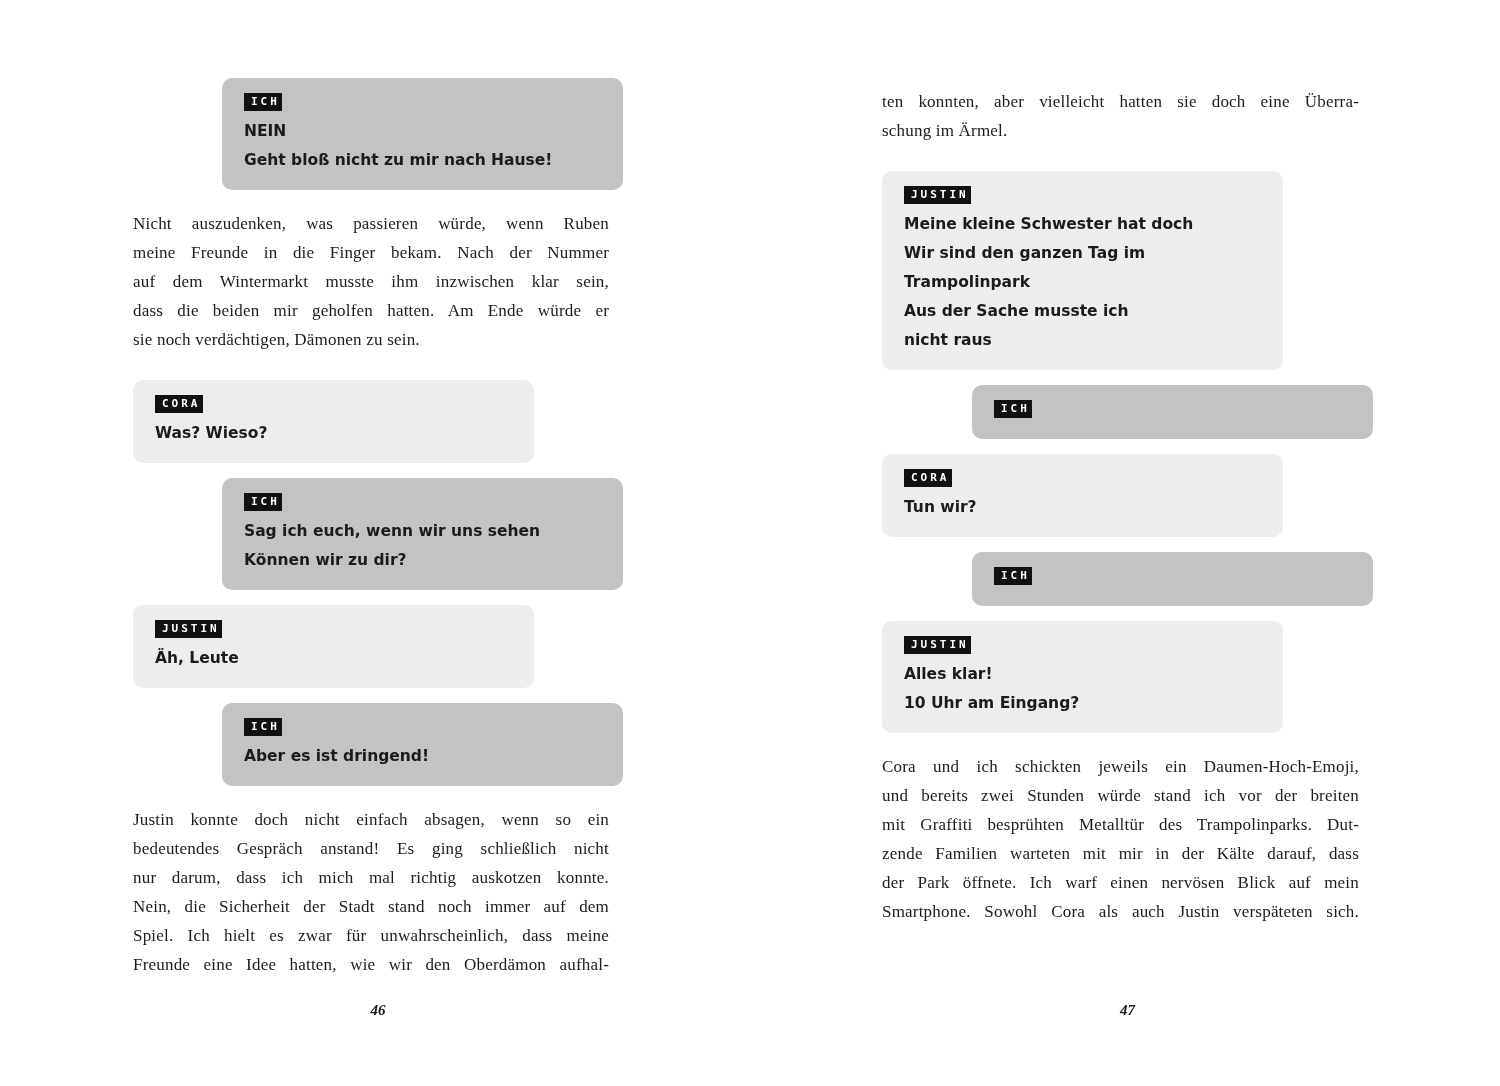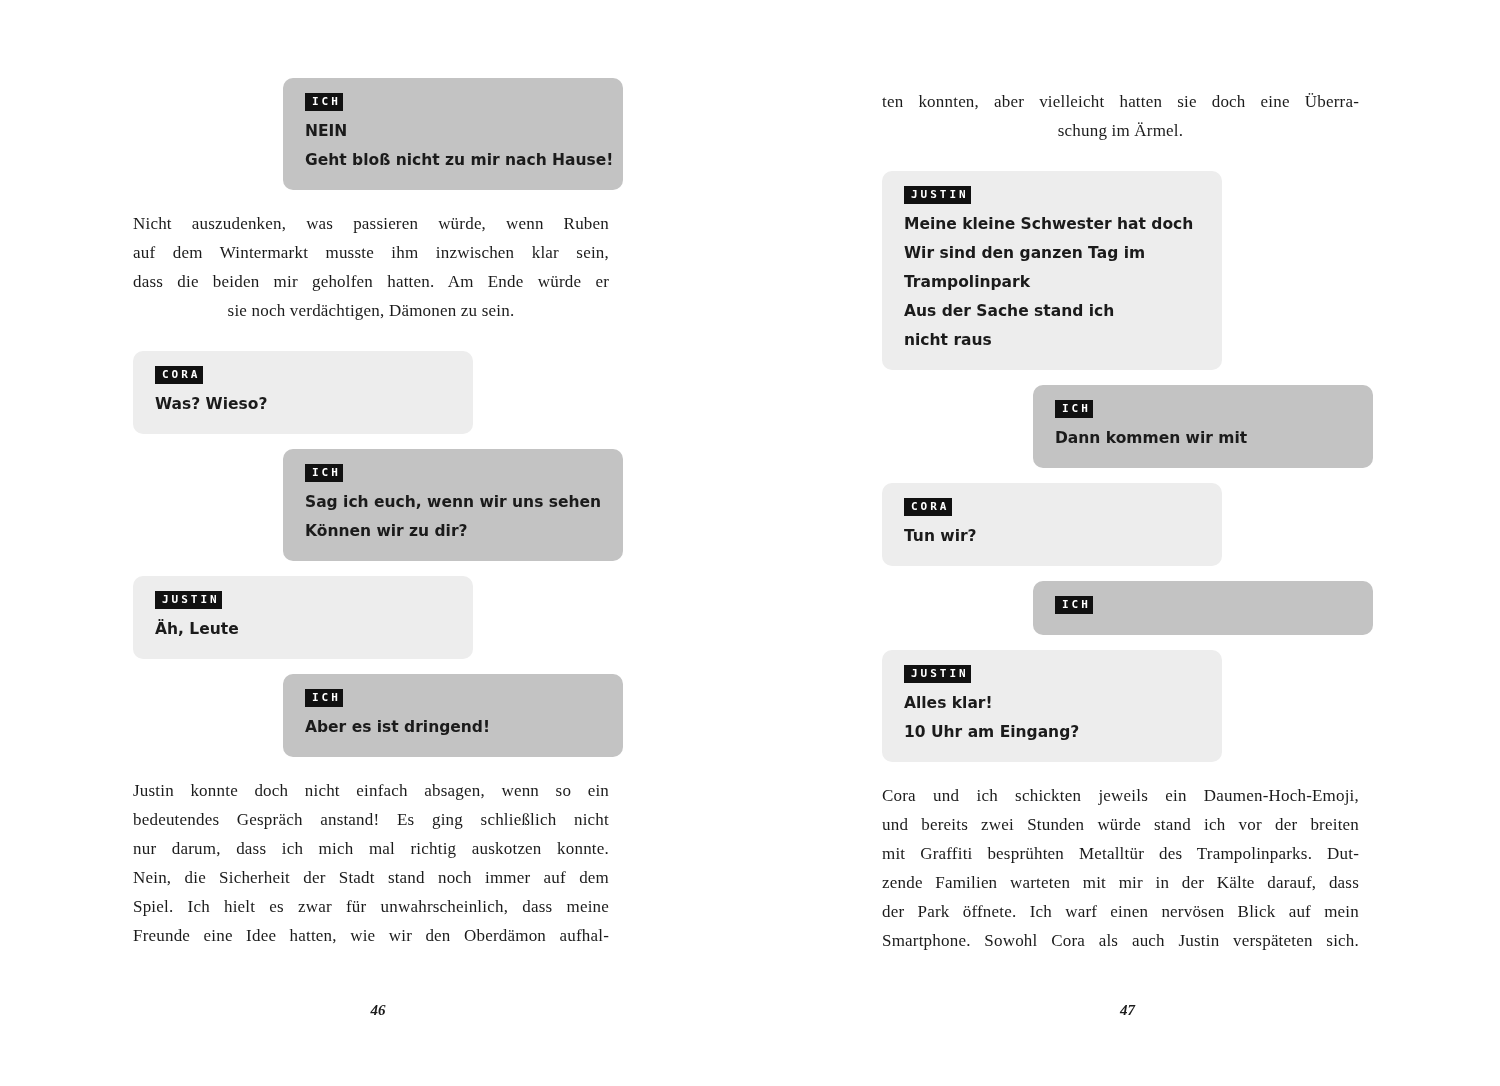--- a/index.html
+++ b/index.html
@@ -26,31 +26,30 @@
   
   .paragraph {
     margin: 19px 14px 26px 0;
     color: var(--c-text, #1b1b1b);
   }
   .para-line {
     font-size: 17px;
     line-height: 29px;
     white-space: nowrap;
     letter-spacing: 0.2px;
-    text-align: center;
   }
   .para-line.just {
     text-align: justify;
     text-align-last: justify;
   }
 
   
   .bubble {
     box-sizing: border-box;
-    width: 340px;
+    width: 401px;
     border-radius: 10px;
     padding: 13px 10px 15px 22px;
     margin-top: 15px;
   }
   .bubble-me    { background: var(--c-me, #c3c3c3); }
   .bubble-other { background: var(--c-other, #ededed); }
   .bubble.align-right { margin-left: auto; }
 
   .chat-label-row { margin-bottom: 6px; }
   .chat-label {
@@ -92,20 +91,21 @@
 
 <div class="spread">
   <div class="page page-left" id="page-left">
       <div class="bubble bubble-me align-right">
         <div class="chat-label-row"><span class="chat-label">ICH</span></div>
         <div class="chat-line">NEIN</div>
         <div class="chat-line">Geht bloß nicht zu mir nach Hause!</div>
       </div>
       <div class="paragraph">
         <div class="para-line just">Nicht auszudenken, was passieren würde, wenn Ruben</div>
+        <div class="para-line just">meine Freunde in die Finger bekam. Nach der Nummer</div>
         <div class="para-line just">auf dem Wintermarkt musste ihm inzwischen klar sein,</div>
         <div class="para-line just">dass die beiden mir geholfen hatten. Am Ende würde er</div>
         <div class="para-line">sie noch verdächtigen, Dämonen zu sein.</div>
       </div>
       <div class="bubble bubble-other">
         <div class="chat-label-row"><span class="chat-label">CORA</span></div>
         <div class="chat-line">Was? Wieso?</div>
       </div>
       <div class="bubble bubble-me align-right">
         <div class="chat-label-row"><span class="chat-label">ICH</span></div>
@@ -132,26 +132,25 @@
   <div class="page page-right" id="page-right">
       <div class="paragraph">
         <div class="para-line just">ten konnten, aber vielleicht hatten sie doch eine Überra-</div>
         <div class="para-line">schung im Ärmel.</div>
       </div>
       <div class="bubble bubble-other">
         <div class="chat-label-row"><span class="chat-label">JUSTIN</span></div>
         <div class="chat-line">Meine kleine Schwester hat doch</div>
         <div class="chat-line">Wir sind den ganzen Tag im</div>
         <div class="chat-line">Trampolinpark</div>
-        <div class="chat-line">Aus der Sache stand ich</div>
+        <div class="chat-line">Aus der Sache musste ich</div>
         <div class="chat-line">nicht raus</div>
       </div>
       <div class="bubble bubble-me align-right">
         <div class="chat-label-row"><span class="chat-label">ICH</span></div>
-        <div class="chat-line">Dann kommen wir mit</div>
       </div>
       <div class="bubble bubble-other">
         <div class="chat-label-row"><span class="chat-label">CORA</span></div>
         <div class="chat-line">Tun wir?</div>
       </div>
       <div class="bubble bubble-me align-right">
         <div class="chat-label-row"><span class="chat-label">ICH</span></div>
       </div>
       <div class="bubble bubble-other">
         <div class="chat-label-row"><span class="chat-label">JUSTIN</span></div>

